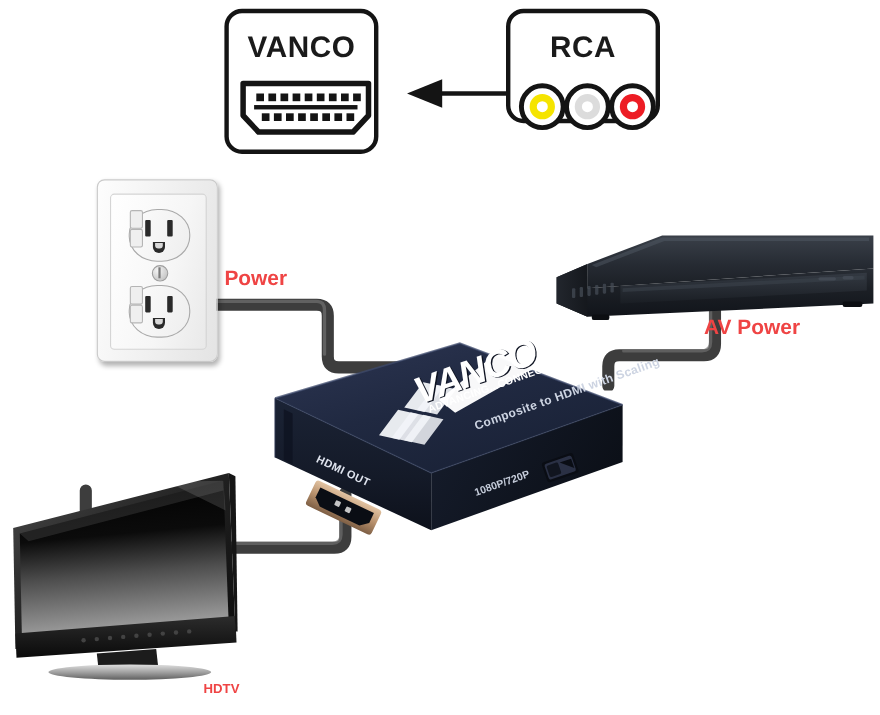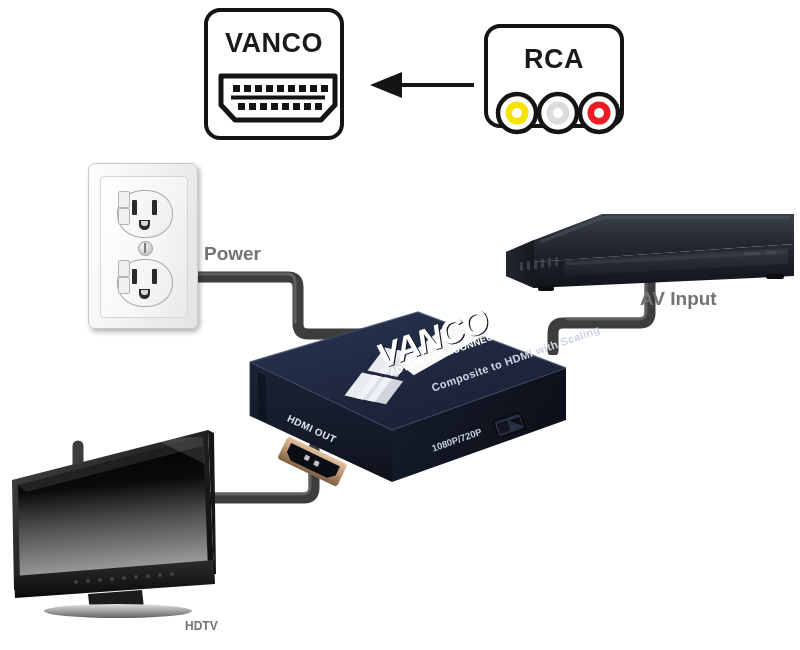--- a/index.html
+++ b/index.html
@@ -34,21 +34,21 @@
     font-size: 27px;
     font-weight: bold;
     color: #1a1a1a;
     letter-spacing: 0.5px;
   }
 
   
   .label {
     position: absolute;
     font-weight: bold;
-    color: #737373;
+    color: #ef4444;
     white-space: nowrap;
   }
   .label-power  { font-size: 19px; }
   .label-av     { font-size: 19px; }
   .label-hdmiout{ font-size: 19px; }
   .label-hdtv   { font-size: 12px; }
 
   
   .cable { position: absolute; }
 
@@ -153,21 +153,21 @@
         <rect x="98" y="31" width="7" height="7"></rect>
       </g>
     </svg>
   </div>
 
   <svg class="lyr" width="110" height="34" viewBox="0 0 110 34" style="left:368px; top:68px;">
     <line x1="30" y1="17" x2="106" y2="17" stroke="#141414" stroke-width="4"></line>
     <polygon points="2,17 34,4 34,30" fill="#141414"></polygon>
   </svg>
 
-  <div class="legend-box" style="left:484px; top:8px; width:140px; height:104px;margin-top:16px;">
+  <div class="legend-box" style="left:460px; top:8px; width:140px; height:104px;">
     <div class="legend-title" style="top:16px;">RCA</div>
     <svg width="126" height="50" viewBox="0 0 126 50" style="position:absolute; left:7px; top:60px;">
       <line x1="25" y1="25" x2="101" y2="25" stroke="#141414" stroke-width="5"></line>
 
       <circle cx="22" cy="25" r="19" fill="#ffffff" stroke="#141414" stroke-width="4.5"></circle>
       <circle cx="22" cy="25" r="11.5" fill="#f5e400"></circle>
       <circle cx="22" cy="25" r="5" fill="#ffffff"></circle>
 
       <circle cx="63" cy="25" r="19" fill="#ffffff" stroke="#141414" stroke-width="4.5"></circle>
       <circle cx="63" cy="25" r="11.5" fill="#dcdcdc"></circle>
@@ -267,21 +267,21 @@
 
     <g fill="#4b525d" opacity="0.6">
       <rect x="246" y="42" width="16" height="3" rx="1.5"></rect>
       <rect x="268" y="41" width="10" height="3" rx="1.5"></rect>
     </g>
 
     <rect x="40" y="76" width="16" height="5" rx="2" fill="#0c0e12"></rect>
     <rect x="268" y="64" width="18" height="5" rx="2" fill="#0c0e12"></rect>
   </svg>
 
-  <div class="label label-av" style="left:640px; top:288px;">AV Input</div>
+  <div class="label label-av" style="left:640px; top:288px;">AV Power</div>
 
   <div class="dev-wrap" style="left:236px; top:296px; width:340px; height:220px;">
     <svg width="340" height="220" viewBox="0 0 340 220">
       <defs>
         <linearGradient id="devTop" x1="0.15" y1="0" x2="0.85" y2="1">
           <stop offset="0%" stop-color="#2b3450"></stop>
           <stop offset="45%" stop-color="#202941"></stop>
           <stop offset="100%" stop-color="#182034"></stop>
         </linearGradient>
         <linearGradient id="devFront" x1="0" y1="0" x2="0" y2="1">

